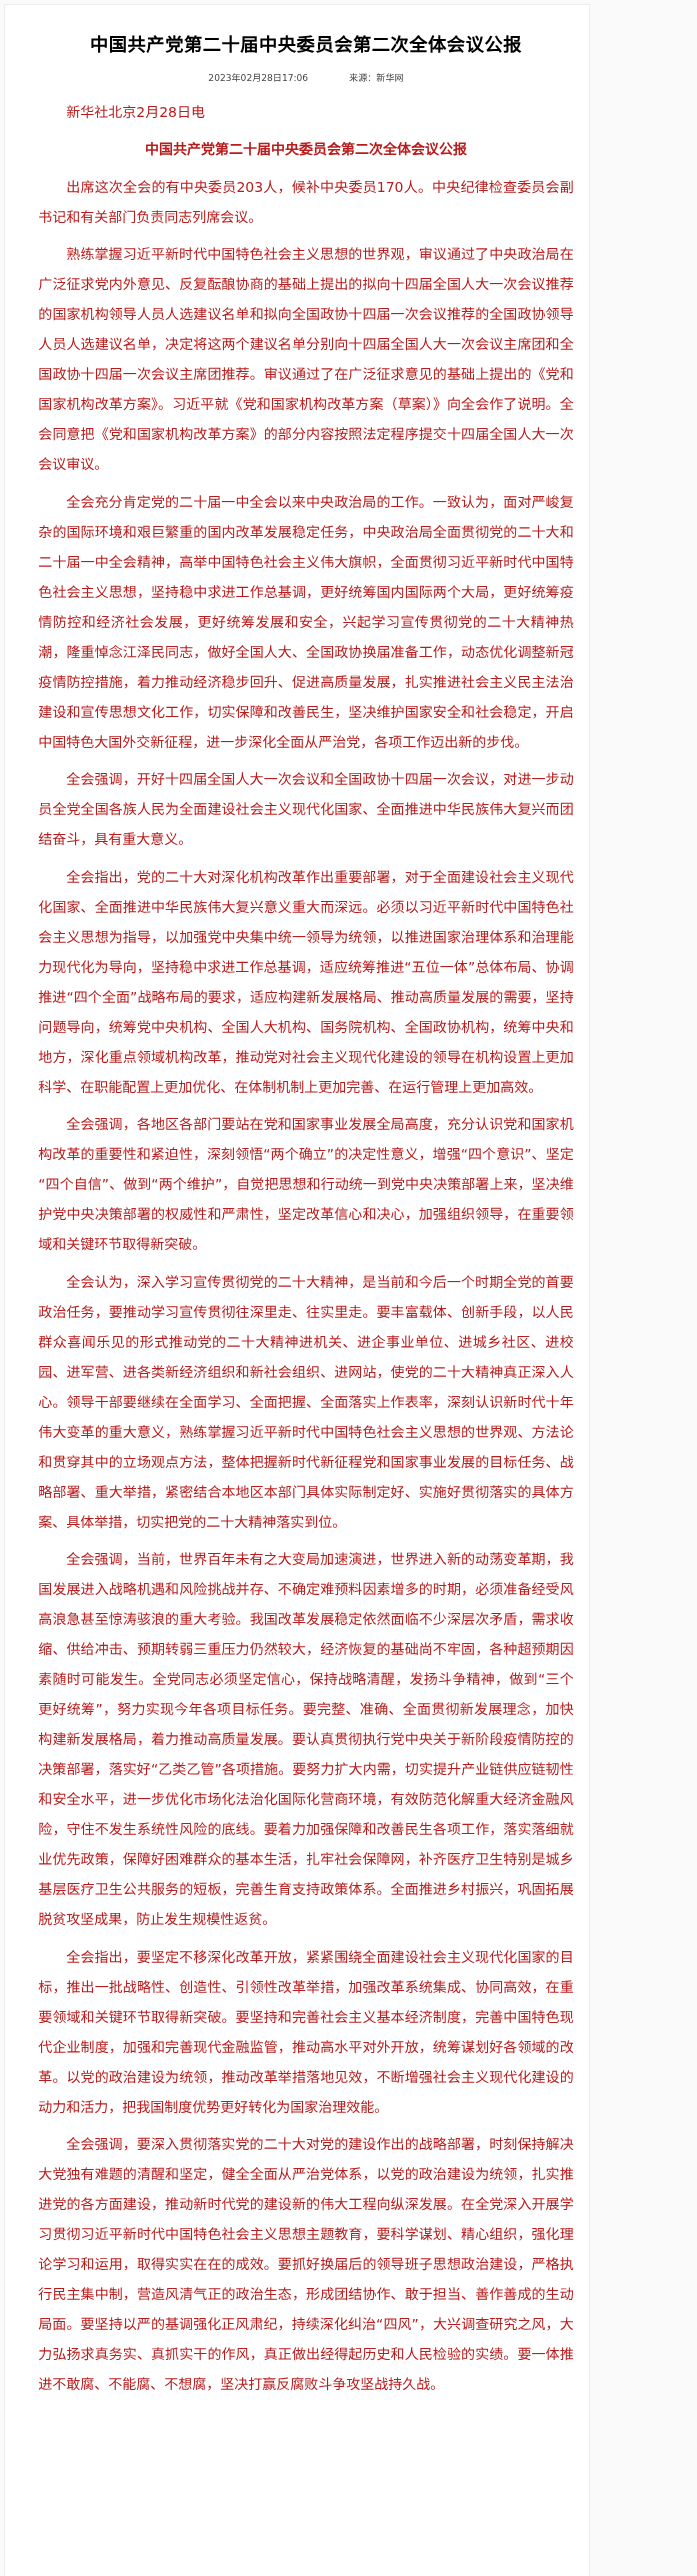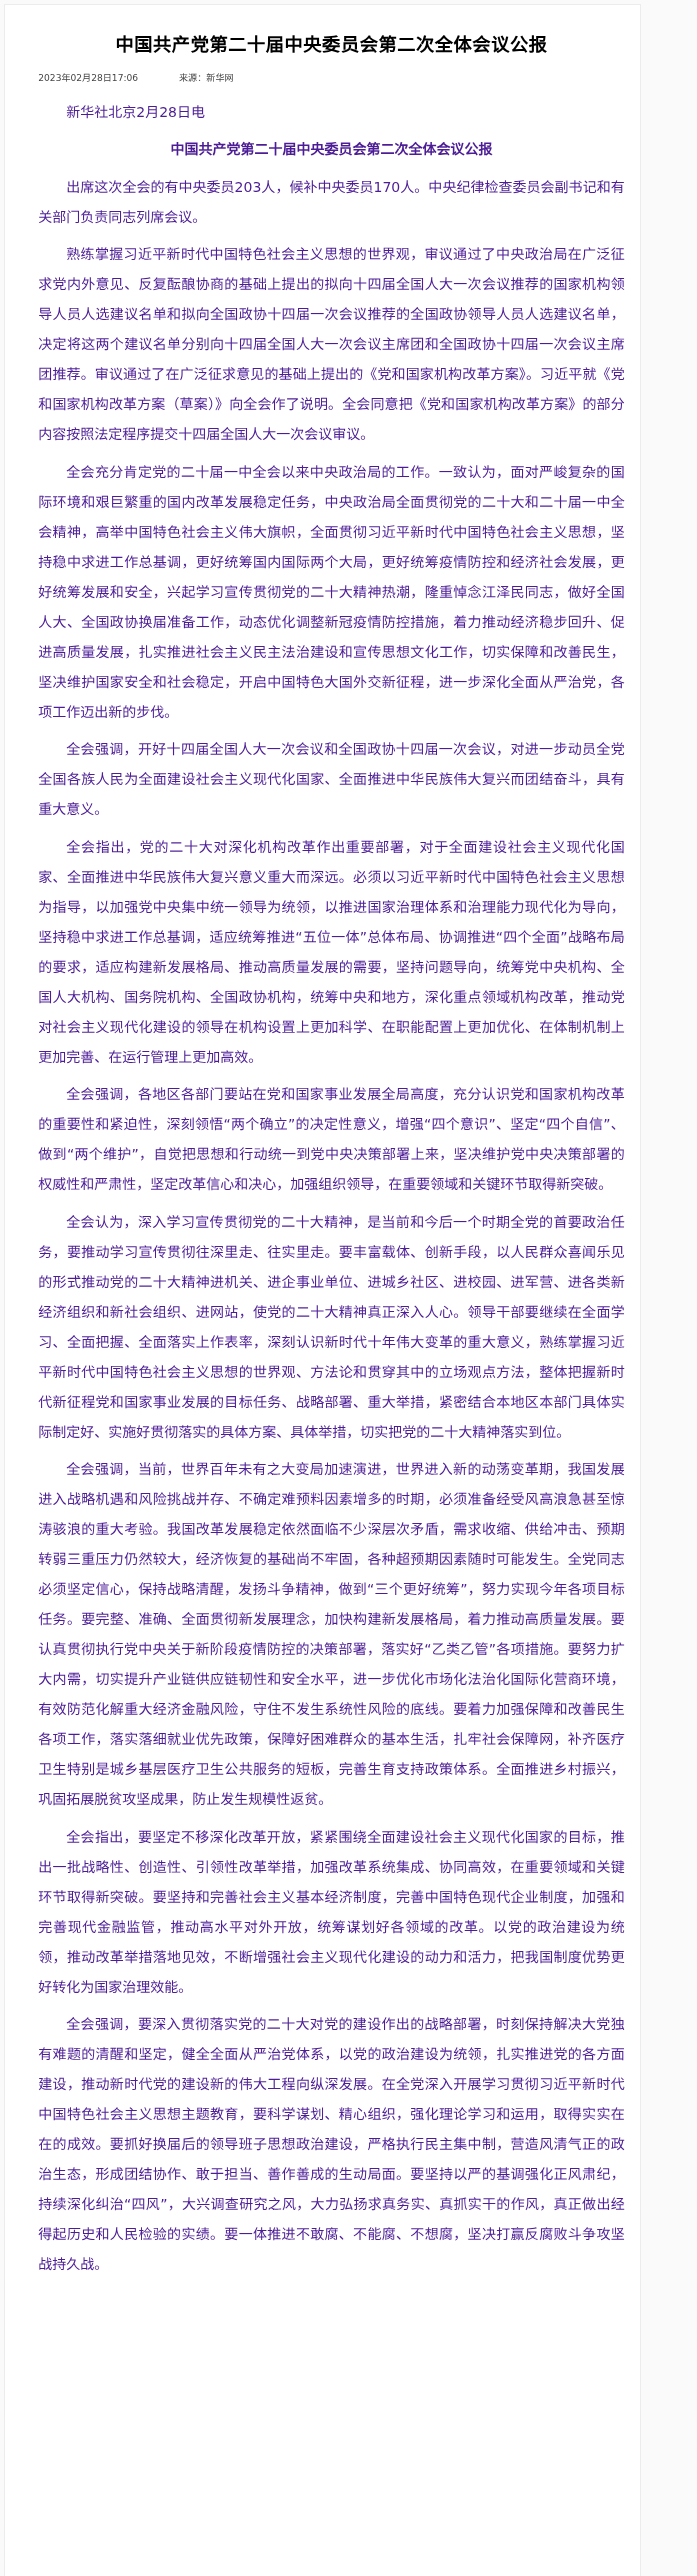--- a/index.html
+++ b/index.html
@@ -3,50 +3,50 @@
 <meta charset="utf-8">
 <style>
   html, body {
     margin: 0;
     padding: 0;
     background: #fafafa;
     font-family: "DejaVu Sans", "Liberation Sans", sans-serif;
   }
   .page {
     box-sizing: border-box;
-    width: 637px;
+    width: 586px;
     min-height: 2572px;
     margin: 4.3px 14px 0 4.3px;
     background: #ffffff;
     border: 0.5px solid #ececec;
     border-bottom: none;
     padding: 28px 15.6px 21.5px 33px;
   }
   .page-title {
     margin: 0 0 14px 0;
     font-size: 18.3px;
     line-height: 1.35;
     font-weight: bold;
     color: #000000;
     text-align: center;
     letter-spacing: 0.5px;
   }
   .meta-line {
-    text-align: left;
+    text-align: center;
     font-size: 9.1px;
     color: #454545;
     margin: 0 0 13px 0;
     line-height: 12px;
   }
   .meta-line .publish-date { display: inline-block; }
   .meta-line .source-group { display: inline-block; margin-left: 38px; }
   .article p {
     font-size: 14px;
     line-height: 30px;
-    color: #4c1d95;
+    color: #b91c1c;
     margin: 0 0 7.5px 0;
     text-align: justify;
   }
   .article p.indent { text-indent: 2em; }
   .article p.center-bold {
     text-align: center;
     font-weight: bold;
     text-indent: 0;
   }
   .article p.center {

